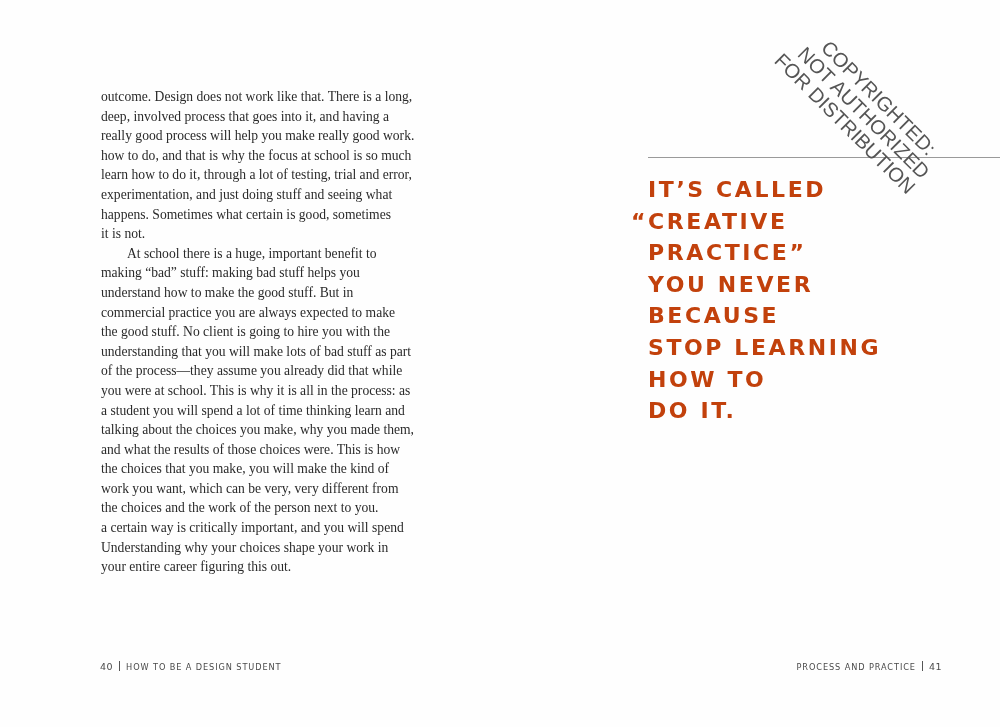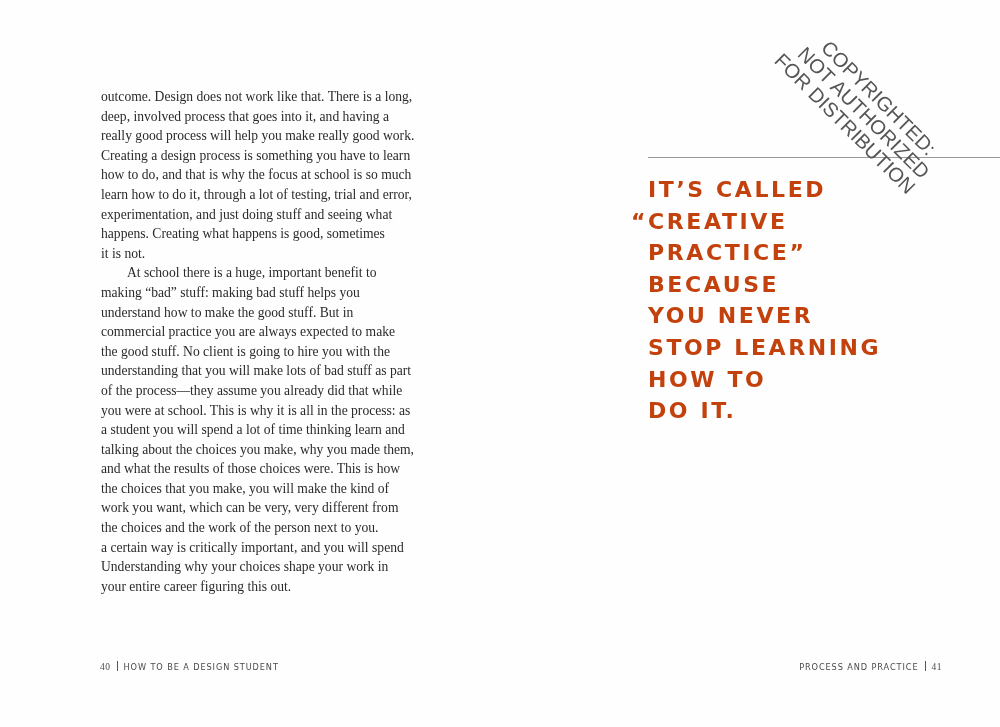--- a/index.html
+++ b/index.html
@@ -53,21 +53,20 @@
       font-size: 8.2px;
       letter-spacing: 0.9px;
       color: #4a4a4a;
       white-space: nowrap;
     }
     .folio-left { left: 100px; }
     .folio-right { right: 58px; }
     .folio .num {
       font-size: 9.5px;
       letter-spacing: 0.5px;
-      font-family: Liberation Serif, serif;
     }
     .folio .sep {
       display: inline-block;
       width: 1px;
       height: 10px;
       background: #555;
       vertical-align: -1px;
       margin: 0 6px;
     }
 
@@ -122,25 +121,24 @@
 <body>
 
 <div class="spread">
 
   <div class="page page-left">
     <div class="body-text">
       <div>
         <span class="line">outcome. Design does not work like that. There is a long,</span>
         <span class="line">deep, involved process that goes into it, and having a</span>
         <span class="line">really good process will help you make really good work.</span>
-        <span class="line">Creating a design process is something you have to learn</span>
         <span class="line">how to do, and that is why the focus at school is so much</span>
         <span class="line">learn how to do it, through a lot of testing, trial and error,</span>
         <span class="line">experimentation, and just doing stuff and seeing what</span>
-        <span class="line">happens. Creating what happens is good, sometimes</span>
+        <span class="line">happens. Sometimes what certain is good, sometimes</span>
         <span class="line">it is not.</span>
       </div>
       <div>
         <span class="line indent">At school there is a huge, important benefit to</span>
         <span class="line">making “bad” stuff: making bad stuff helps you</span>
         <span class="line">understand how to make the good stuff. But in</span>
         <span class="line">commercial practice you are always expected to make</span>
         <span class="line">the good stuff. No client is going to hire you with the</span>
         <span class="line">understanding that you will make lots of bad stuff as part</span>
         <span class="line">of the process—they assume you already did that while</span>
@@ -163,22 +161,22 @@
   </div>
 
   <div class="page page-right"></div>
 
   <div class="rule"></div>
 
   <div class="pull-quote" style="color: #c2410c;">
     <span class="qline">IT’S CALLED</span>
     <span class="qline hang">“CREATIVE</span>
     <span class="qline">PRACTICE”</span>
+    <span class="qline">YOU NEVER</span>
     <span class="qline">BECAUSE</span>
-    <span class="qline">YOU NEVER</span>
     <span class="qline">STOP LEARNING</span>
     <span class="qline">HOW TO</span>
     <span class="qline">DO IT.</span>
   </div>
 
   <div class="folio folio-right">
     <span>PROCESS AND PRACTICE</span><span class="sep"></span><span class="num">41</span>
   </div>
 
   <div class="watermark">

